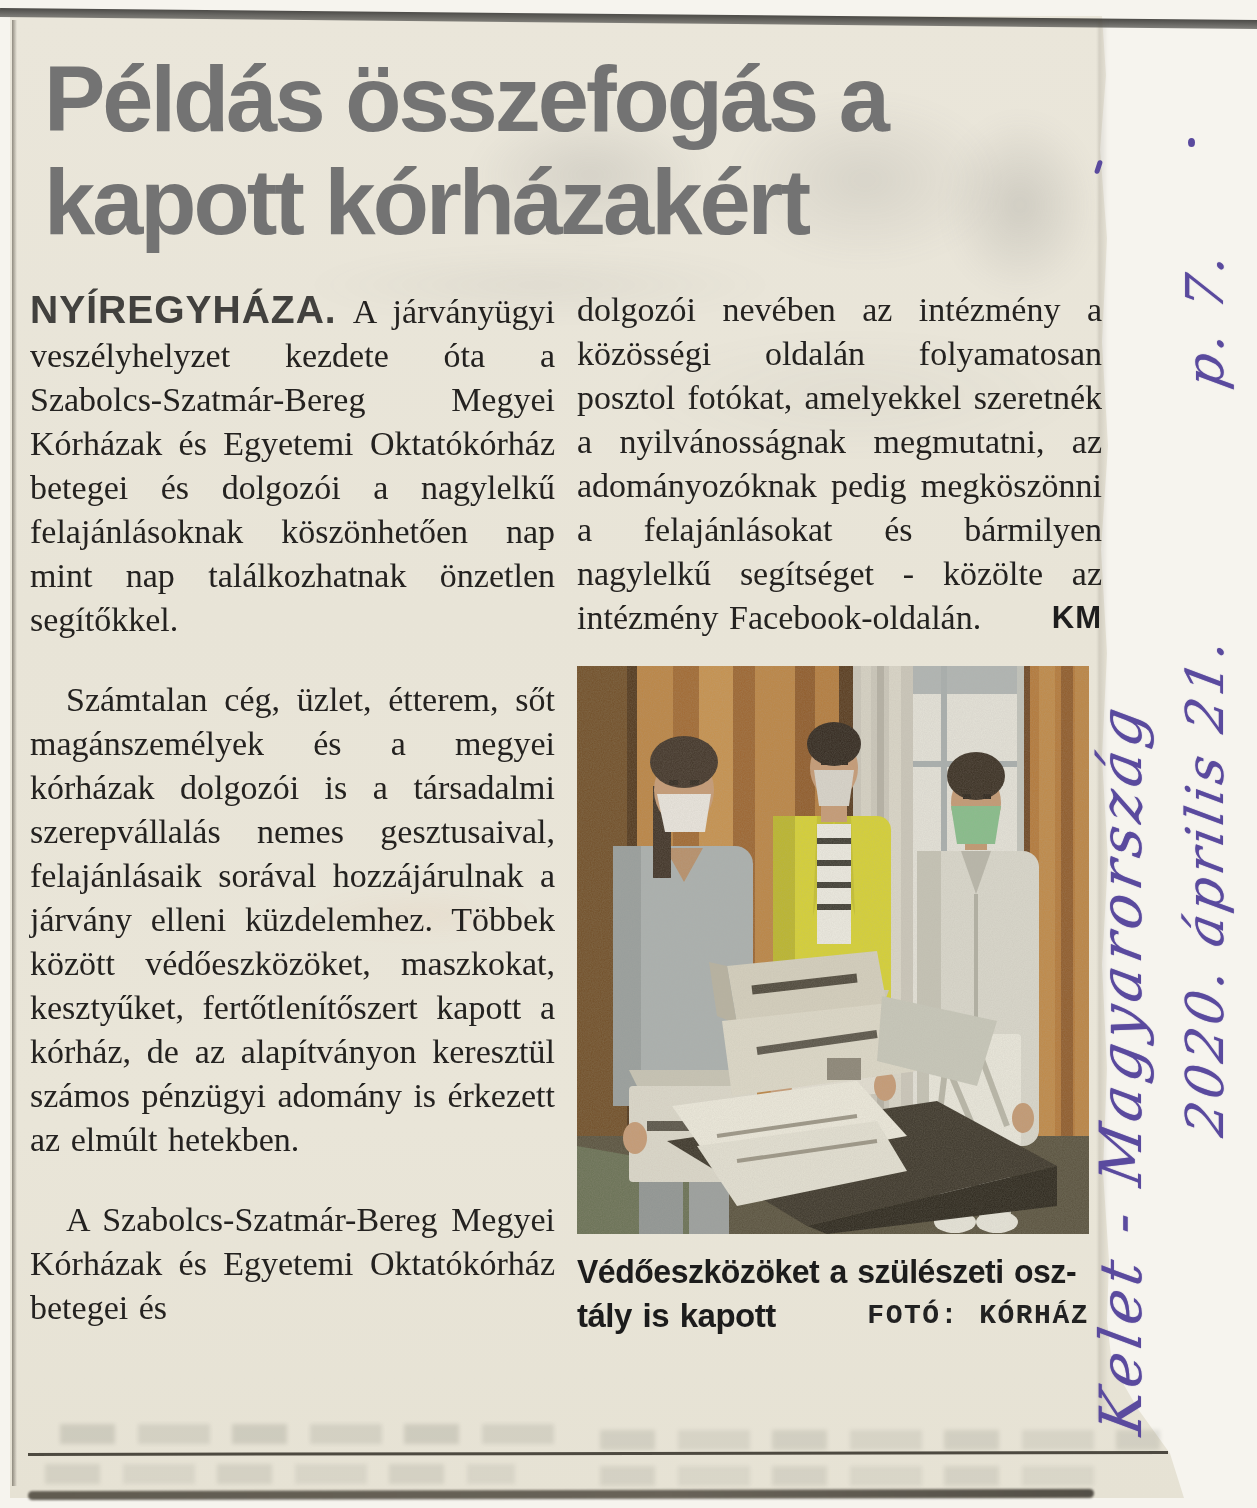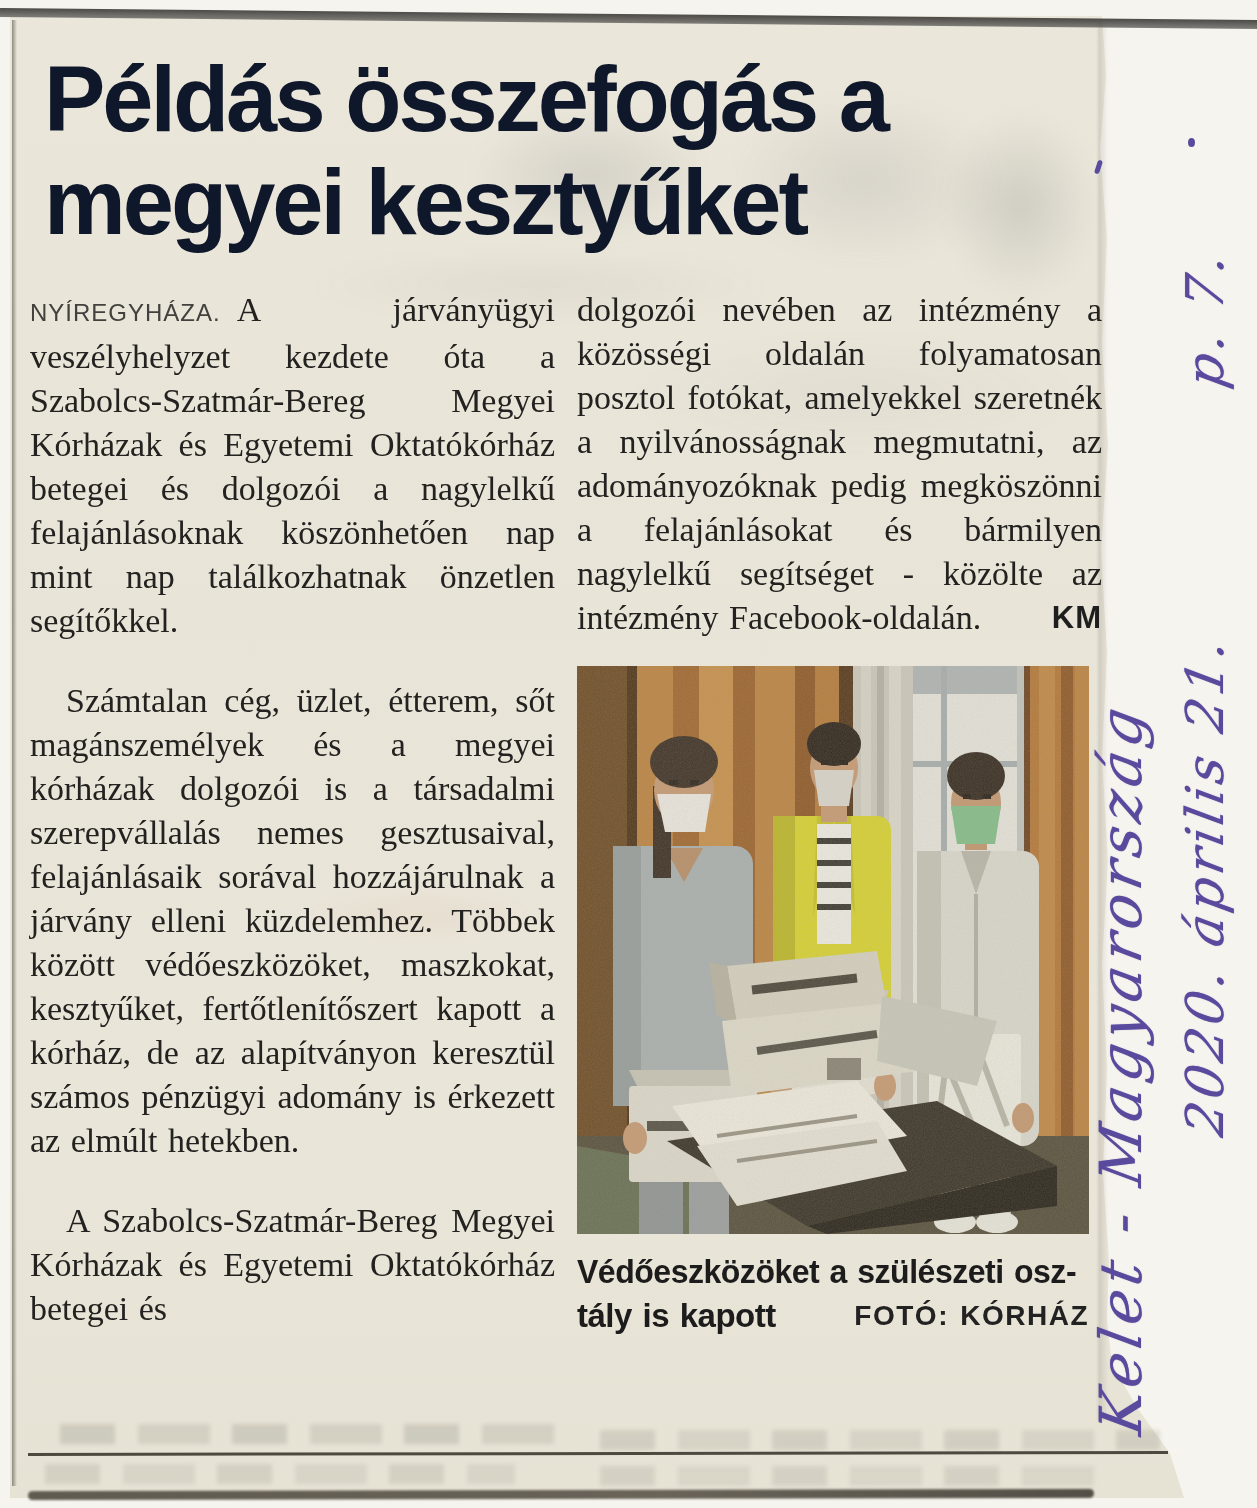--- a/index.html
+++ b/index.html
@@ -22,42 +22,42 @@
       background:linear-gradient(90deg,#3f3a30 0%,#4a443a 60%,#2f2b24 100%);
       opacity:.8;filter:blur(1px);transform:rotate(-0.12deg);}
   
   .bleed-blob{position:absolute;filter:blur(10px);
       background:radial-gradient(ellipse at center,rgba(95,95,95,.5),rgba(95,95,95,0) 72%);}
   .bleed-words{position:absolute;height:20px;filter:blur(2px);
       background:repeating-linear-gradient(90deg,rgba(112,114,102,.45) 0 55px,
         transparent 55px 78px,rgba(112,114,102,.35) 78px 150px,transparent 150px 172px);}
   
   .headline{position:absolute;left:44px;top:48px;font-family:"Liberation Sans",sans-serif;
-      font-weight:800;font-size:92px;line-height:103px;color:#0f172a;letter-spacing:-3px;}
+      font-weight:800;font-size:92px;line-height:103px;color:#737373;letter-spacing:-3px;}
   
   .cols{position:absolute;left:30px;top:288px;width:1072px;display:flex;gap:22px;}
   .col{width:525px;font-size:34px;line-height:44px;text-align:justify;color:#242220;
       word-spacing:2px;}
   .col p{margin:0;}
   .col p.indent{text-indent:36px;margin-top:36px;}
-  .dateline{font-family:"Liberation Sans",sans-serif;font-weight:400;font-size:24px;
+  .dateline{font-family:"Liberation Sans",sans-serif;font-weight:700;font-size:39px;
       color:#42413e;letter-spacing:1px;margin-right:16px;}
   .byline{float:right;font-family:"Liberation Sans",sans-serif;font-weight:700;
       font-size:31px;color:#1e1e1e;letter-spacing:1px;margin-left:26px;}
   
   .photo{margin-top:26px;width:512px;height:568px;}
   .photo svg{display:block;}
   .caption{margin-top:16px;width:512px;font-family:"Liberation Sans",sans-serif;
       font-weight:700;color:#1c1c1c;}
   .caption-line1{font-size:33px;letter-spacing:-.5px;white-space:nowrap;
       transform:scaleX(.97);transform-origin:left;line-height:44px;}
   .caption-line2-row{display:flex;justify-content:space-between;align-items:flex-end;
       line-height:44px;}
   .caption-line2{font-size:33px;letter-spacing:-.5px;}
-  .photo-credit{font-size:28px;letter-spacing:1.5px;color:#222;}
+  .photo-credit{font-size:28px;letter-spacing:1.5px;color:#222;font-family:Liberation Mono, monospace;}
   
   .annotation{position:absolute;left:527px;top:705px;width:1290px;height:170px;
       transform:rotate(-90deg);color:#5a4a9e;font-family:"DejaVu Serif",serif;
       font-style:italic;pointer-events:none;}
   .ann-line{transform:skewX(-10deg);text-shadow:0 0 1px rgba(90,74,158,.6);}
   .ann-line1{font-size:58px;letter-spacing:5px;height:88px;}
   .ann-line2{font-size:52px;letter-spacing:4px;padding-left:300px;}
   .ann-gap{display:inline-block;width:250px;}
   .ink-dot{position:absolute;background:#5a4a9e;border-radius:50%;}
   .rule-bottom{position:absolute;left:28px;top:1452px;width:1140px;height:3px;
@@ -80,21 +80,21 @@
   <div class="bleed-blob" style="left:300px;top:250px;width:480px;height:70px;opacity:.14;"></div>
   <div class="bleed-blob" style="left:300px;top:895px;width:240px;height:40px;opacity:.18;background:radial-gradient(ellipse at center,rgba(205,130,85,.5),rgba(205,130,85,0) 70%);"></div>
   <div class="bleed-blob" style="left:620px;top:330px;width:470px;height:130px;opacity:.10;"></div>
   <div class="bleed-words" style="left:60px;top:1424px;width:500px;opacity:.45;"></div>
   <div class="bleed-words" style="left:45px;top:1464px;width:470px;opacity:.34;"></div>
   <div class="bleed-words" style="left:600px;top:1430px;width:560px;opacity:.38;"></div>
   <div class="bleed-words" style="left:600px;top:1466px;width:500px;opacity:.32;"></div>
 
   <div class="headline">
     <div>Példás összefogás a</div>
-    <div>megyei kesztyűket</div>
+    <div>kapott kórházakért</div>
   </div>
 
   <div class="cols">
     <div class="col">
       <p><span class="dateline">NYÍREGYHÁZA.</span><span>A járványügyi veszélyhelyzet kezdete óta a Szabolcs-Szatmár-Bereg Megyei Kórházak és Egyetemi Oktatókórház betegei és dolgozói a nagylelkű felajánlásoknak köszönhetően nap mint nap találkozhatnak önzetlen segítőkkel.</span></p>
       <p class="indent">Számtalan cég, üzlet, étterem, sőt magánszemélyek és a megyei kórházak dolgozói is a társadalmi szerepvállalás nemes gesztusaival, felajánlásaik sorával hozzájárulnak a járvány elleni küzdelemhez. Többek között védőeszközöket, maszkokat, kesztyűket, fertőtlenítőszert kapott a kórház, de az alapítványon keresztül számos pénzügyi adomány is érkezett az elmúlt hetekben.</p>
       <p class="indent">A Szabolcs-Szatmár-Bereg Megyei Kórházak és Egyetemi Oktatókórház betegei és</p>
     </div>
     <div class="col">
       <p><span>dolgozói nevében az intézmény a közösségi oldalán folyamatosan posztol fotókat, amelyekkel szeretnék a nyilvánosságnak megmutatni, az adományozóknak pedig megköszönni a felajánlásokat és bármilyen nagylelkű segítséget - közölte az intézmény Facebook-oldalán.</span><span class="byline">KM</span></p>

